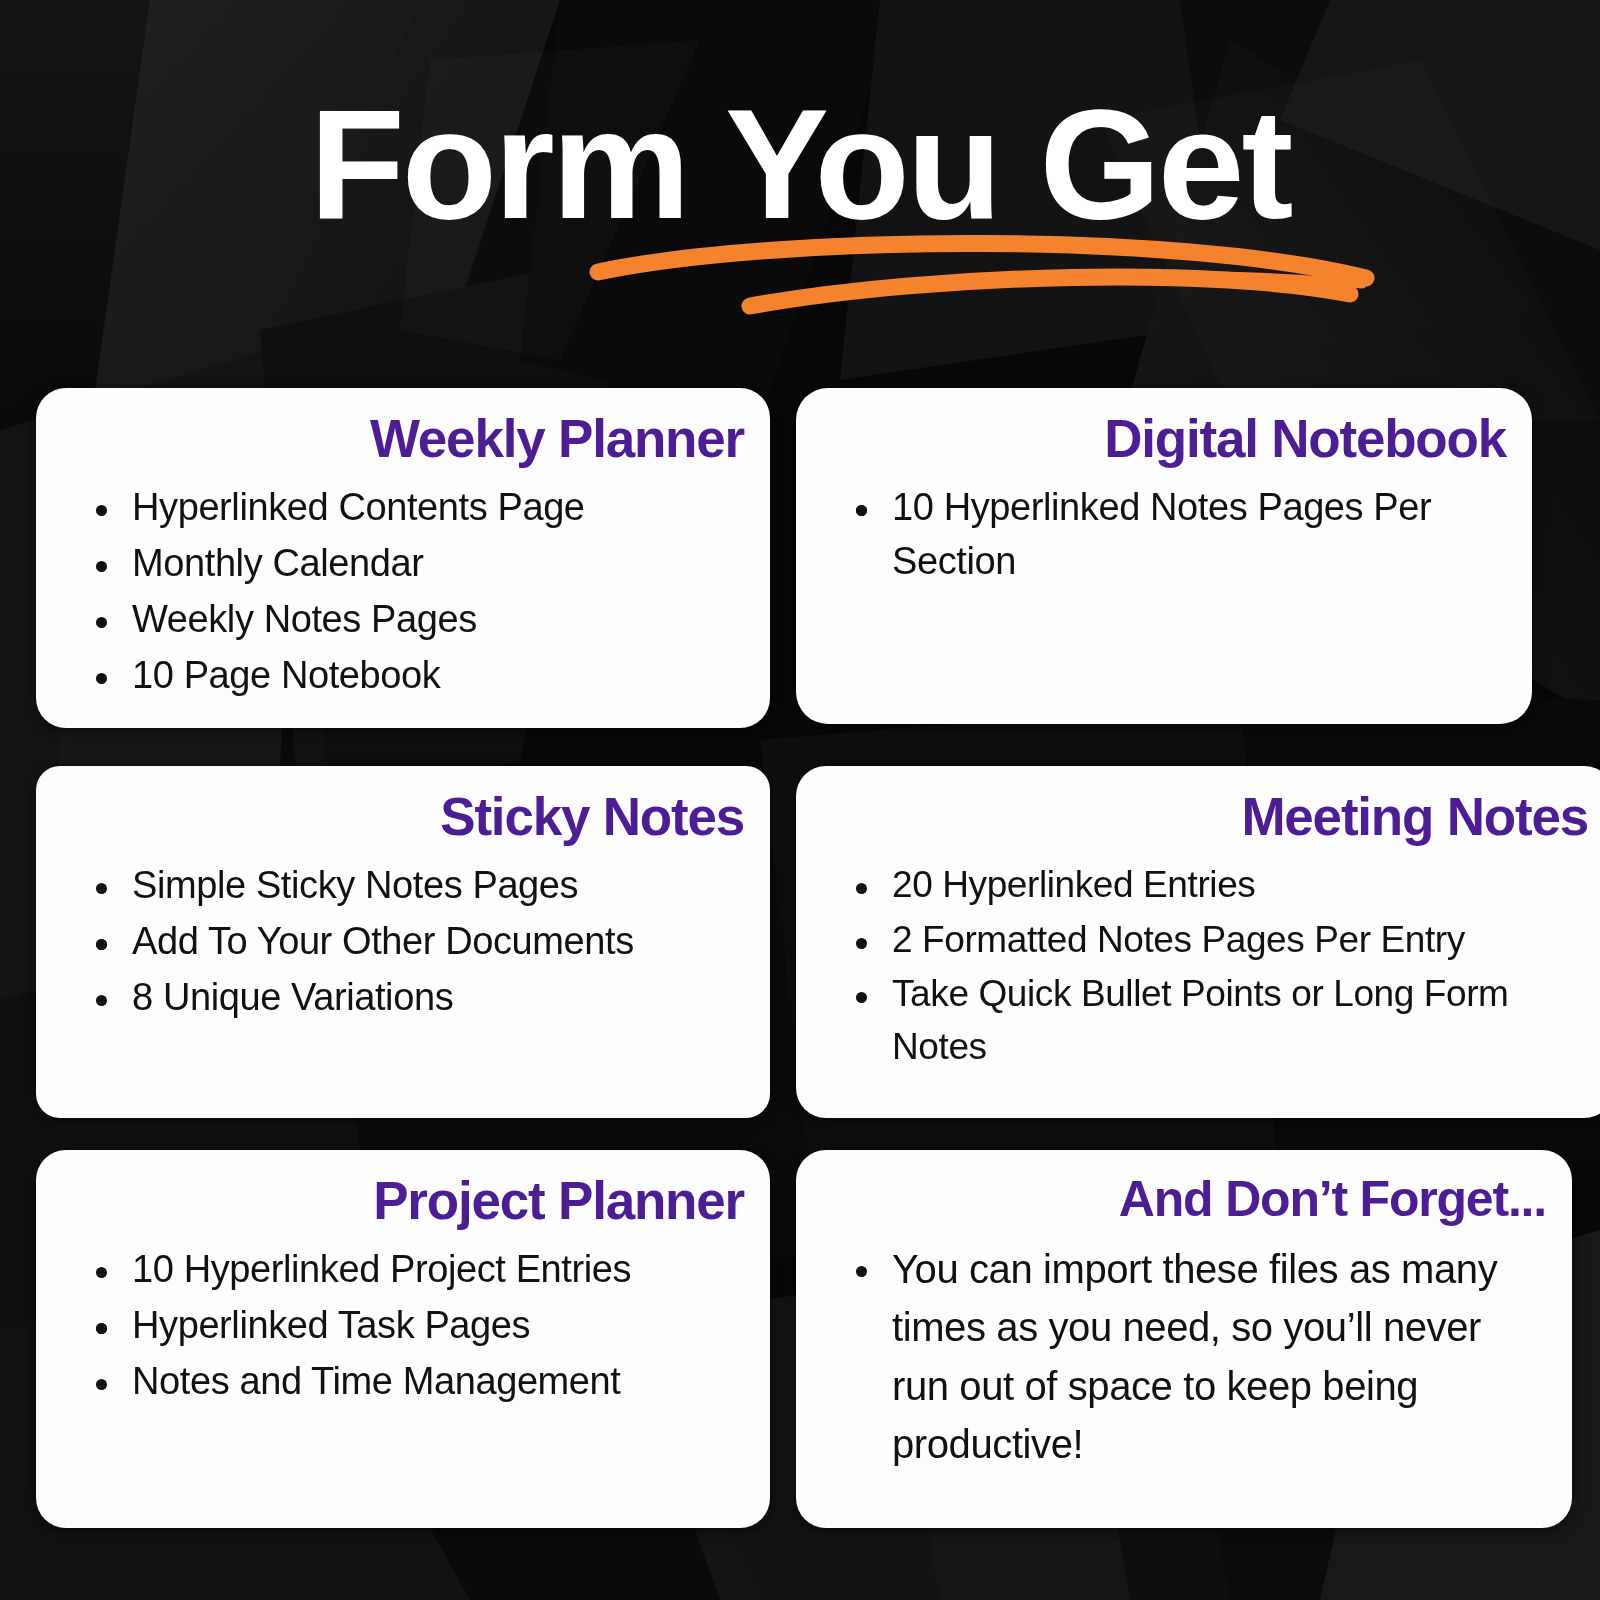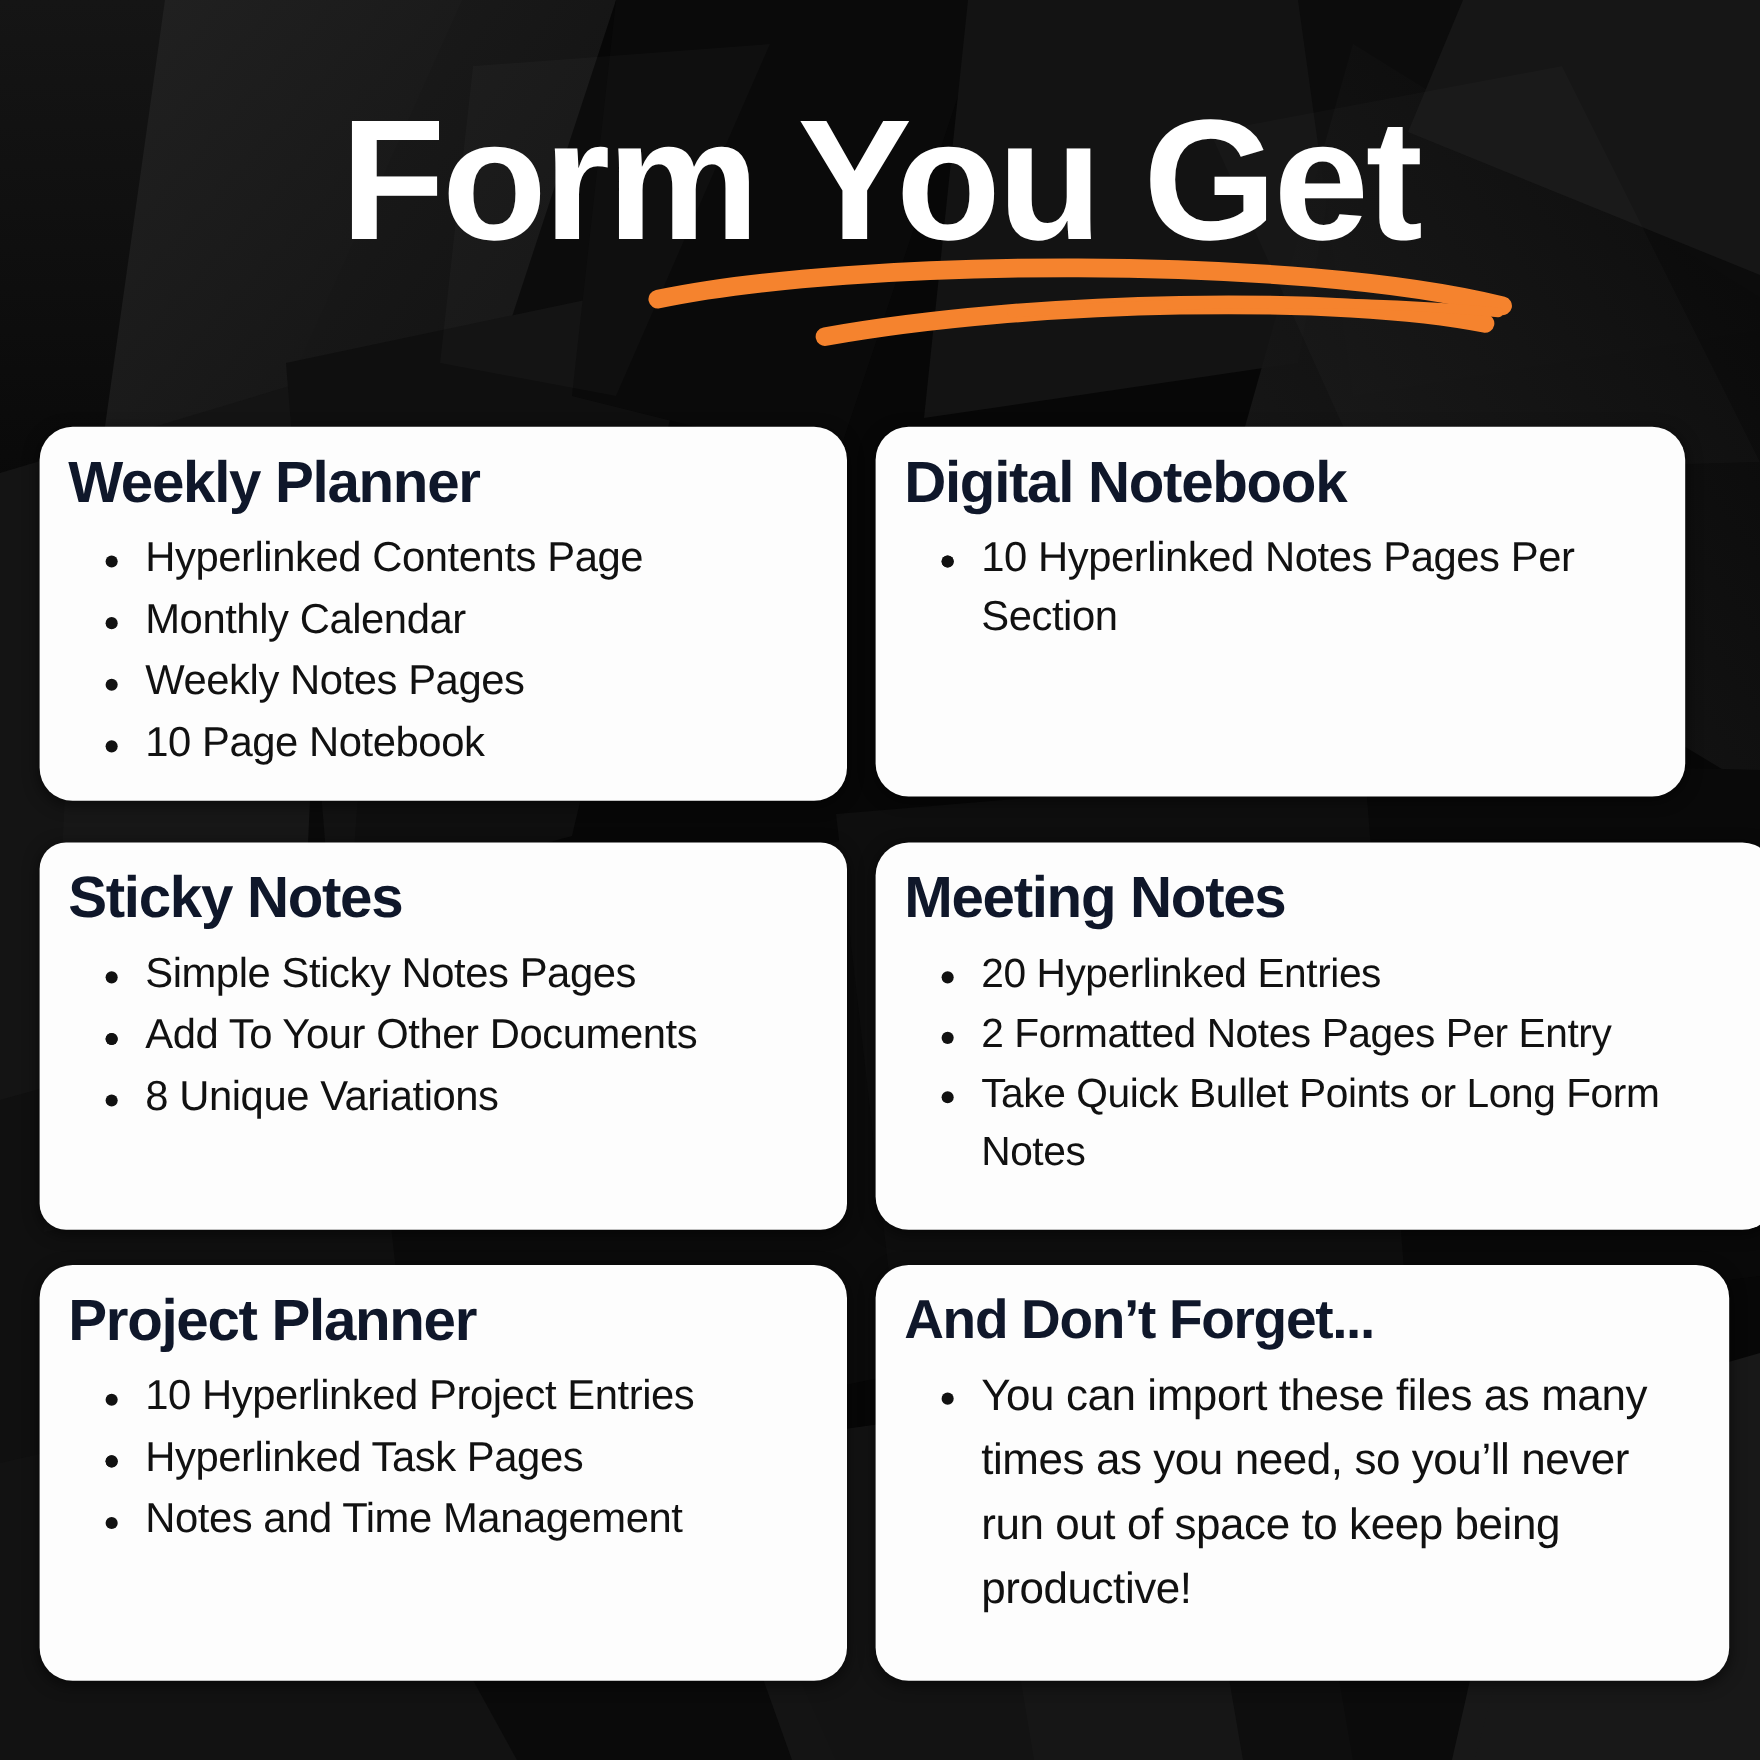--- a/index.html
+++ b/index.html
@@ -67,24 +67,24 @@
   .card {
     position:absolute;
     background:#fdfdfd;
     border-radius:30px;
     box-shadow:0 3px 14px rgba(0,0,0,0.55);
     padding:22px 26px 20px 26px;
     overflow:hidden;
   }
 
   .card-title {
-    text-align:left;
+    text-align:right;
     font-size:53px;
     font-weight:700;
-    color:#0f172a;
+    color:#4c1d95;
     letter-spacing:-1.2px;
     line-height:1.08;
     margin-bottom:14px;
     white-space:nowrap;
   }
 
   .card-title.small { font-size:50px; }
 
   .bullets {
     list-style:none;
@@ -105,21 +105,21 @@
     position:absolute;
     left:6px;
     top:24px;
     width:11px; height:11px;
     border-radius:50%;
     background:#111111;
   }
 
   
   #card-weekly-planner   { left:36px;  top:388px;  width:734px; height:340px; }
-  #card-digital-notebook { left:796px; top:388px;  width:736px; height:336px; }
+  #card-digital-notebook { left:796px; top:388px;  width:736px; height:336px;border-radius:32px; }
   #card-sticky-notes     { left:36px;  top:766px;  width:734px; height:352px;border-radius:24px; }
   #card-meeting-notes    { left:796px; top:766px;  width:818px; height:352px; }
   #card-project-planner  { left:36px;  top:1150px; width:734px; height:378px; }
   #card-dont-forget      { left:796px; top:1150px; width:776px; height:378px; }
 
   #card-meeting-notes .bullets li { font-size:37px; }
   #card-dont-forget .bullets li   { font-size:40px; line-height:1.46; }
   #card-dont-forget .bullets li .bullet-dot { top:26px; }
 </style>
 </head>

